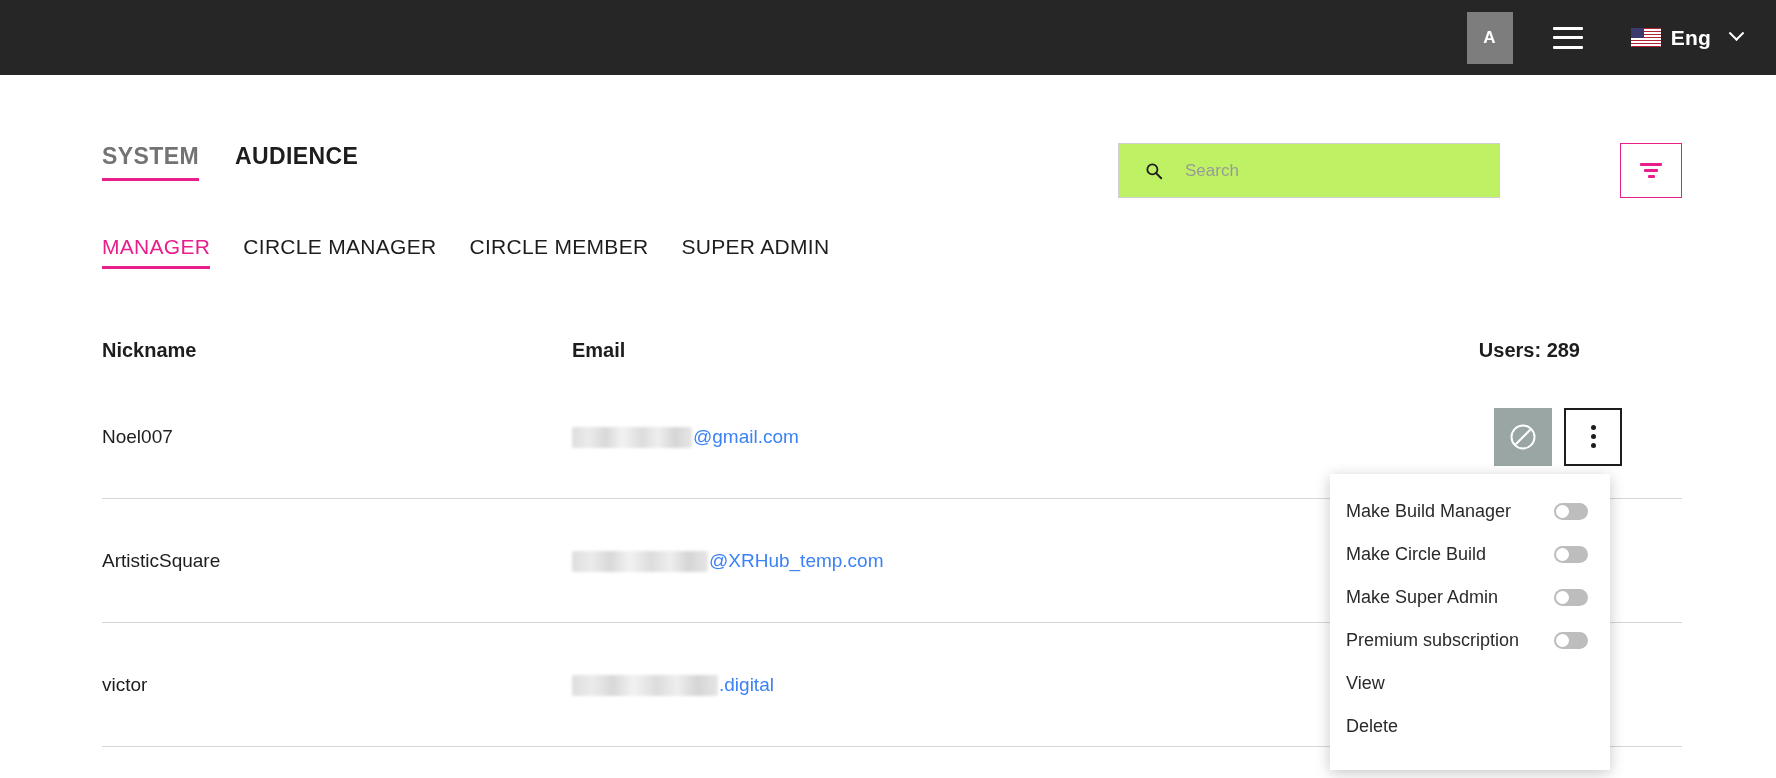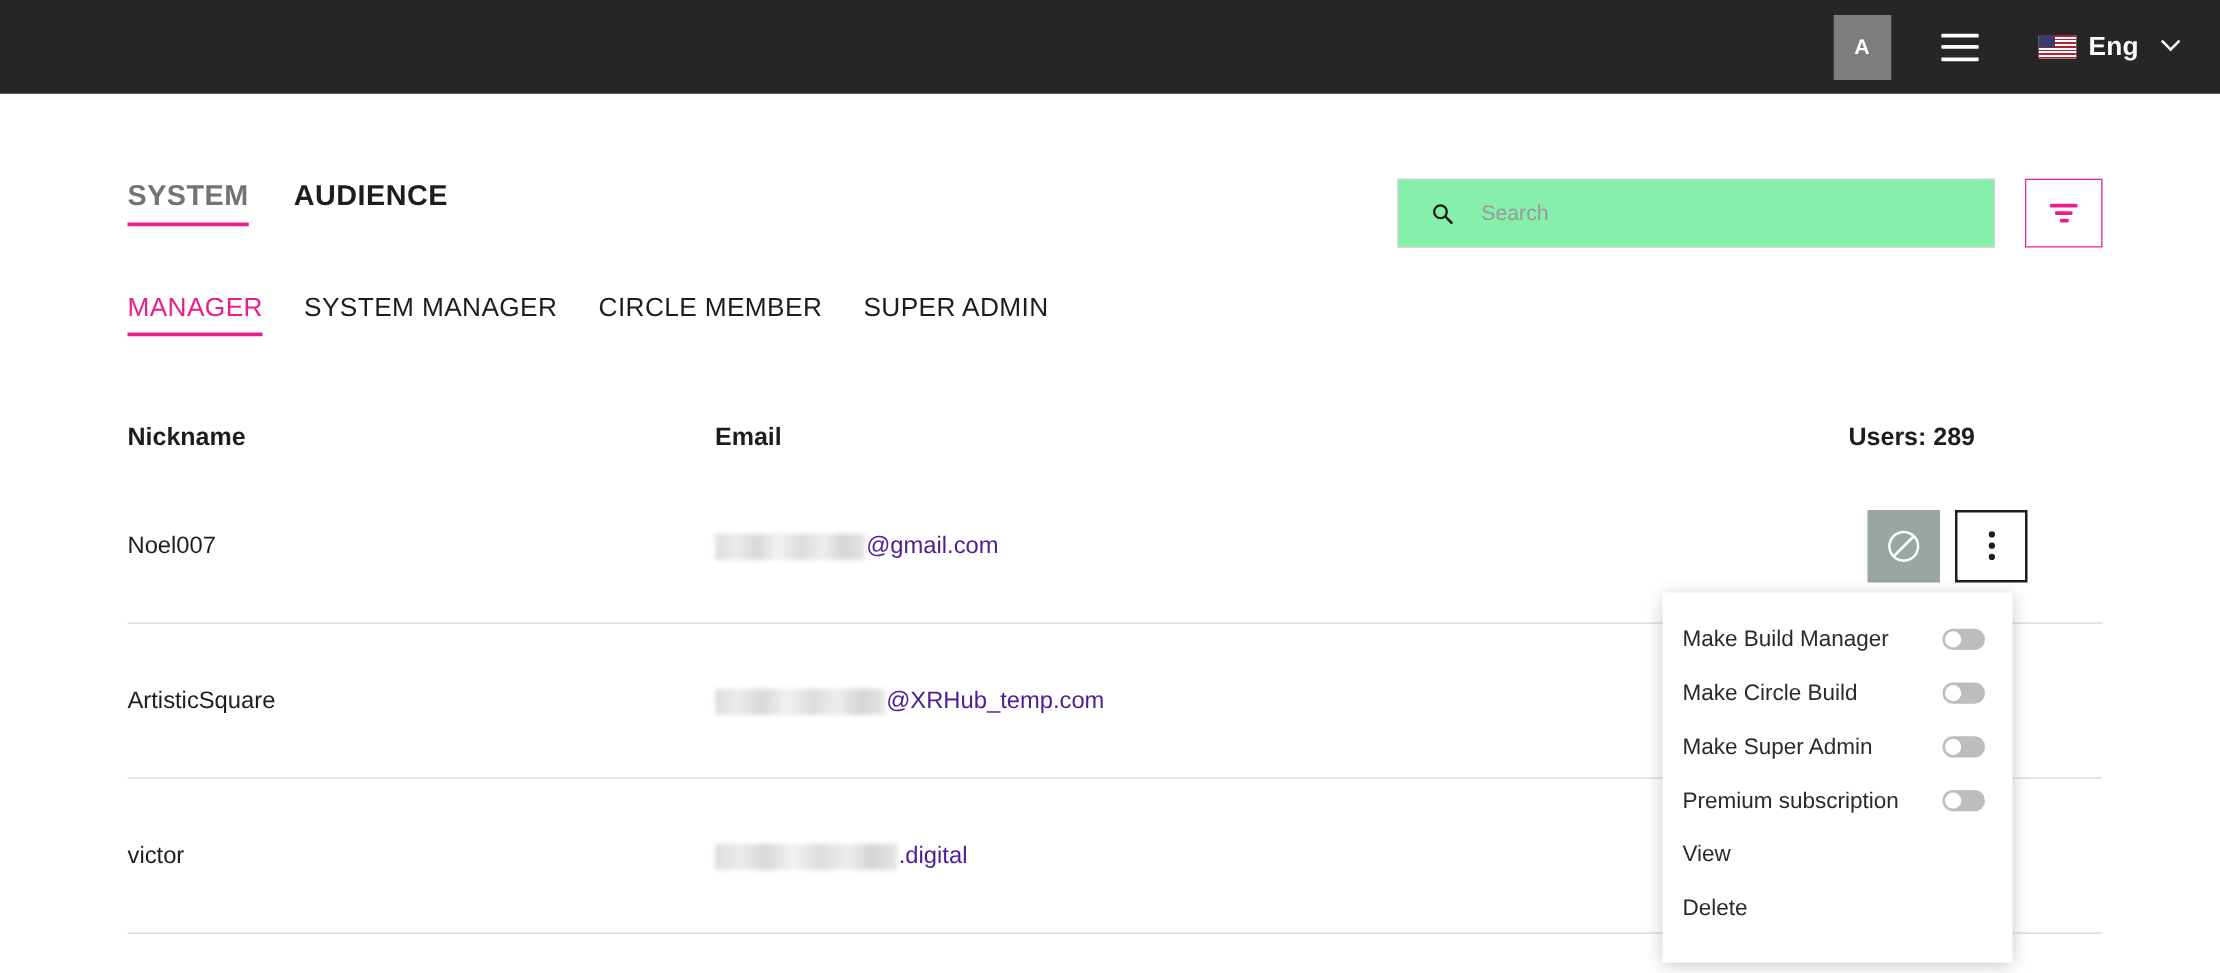--- a/index.html
+++ b/index.html
@@ -123,26 +123,26 @@
     width: 100%;
     height: 3px;
     background: #e91e8c;
   }
 
   
   .search-box {
     position: absolute;
     top: 143px;
     left: 1118px;
-    width: 478px;
+    width: 382px;
     height: 55px;
     border: 1px solid #cfcfcf;
     display: flex;
     align-items: center;
-    background: #86efac;
+    background: #bef264;
   }
   .search-icon {
     margin-left: 26px;
     margin-right: 22px;
     width: 18px; height: 18px;
     flex-shrink: 0;
   }
   .search-input {
     border: none;
     outline: none;
@@ -244,21 +244,21 @@
   }
   .row:first-of-type { border-top: none; }
   .cell-nick {
     width: 470px;
     font-size: 19px;
     color: #1d1d1d;
   }
   .cell-email {
     flex: 1;
     font-size: 19px;
-    color: #4c1d95;
+    color: #3b82f6;
     display: flex;
     align-items: flex-end;
   }
   .redacted {
     display: inline-block;
     height: 21px;
     border-radius: 2px;
     margin-right: 1px;
     background: linear-gradient(90deg,
       #dedede 0%, #ebebeb 14%, #d8d8d8 28%, #f2f2f2 42%,
@@ -378,21 +378,21 @@
 <div class="filter-btn">
   <div class="filter-icon">
     <i></i>
     <i></i>
     <i></i>
   </div>
 </div>
 
 <div class="sub-tabs">
   <div class="sub-tab active">MANAGER</div>
-  <div class="sub-tab">SYSTEM MANAGER</div>
+  <div class="sub-tab">CIRCLE MANAGER</div>
   <div class="sub-tab">CIRCLE MEMBER</div>
   <div class="sub-tab">SUPER ADMIN</div>
 </div>
 
 <div class="table">
 
   <div class="thead">
     <div class="th-nick">Nickname</div>
     <div class="th-email">Email</div>
     <div class="th-count">Users: 289</div>

